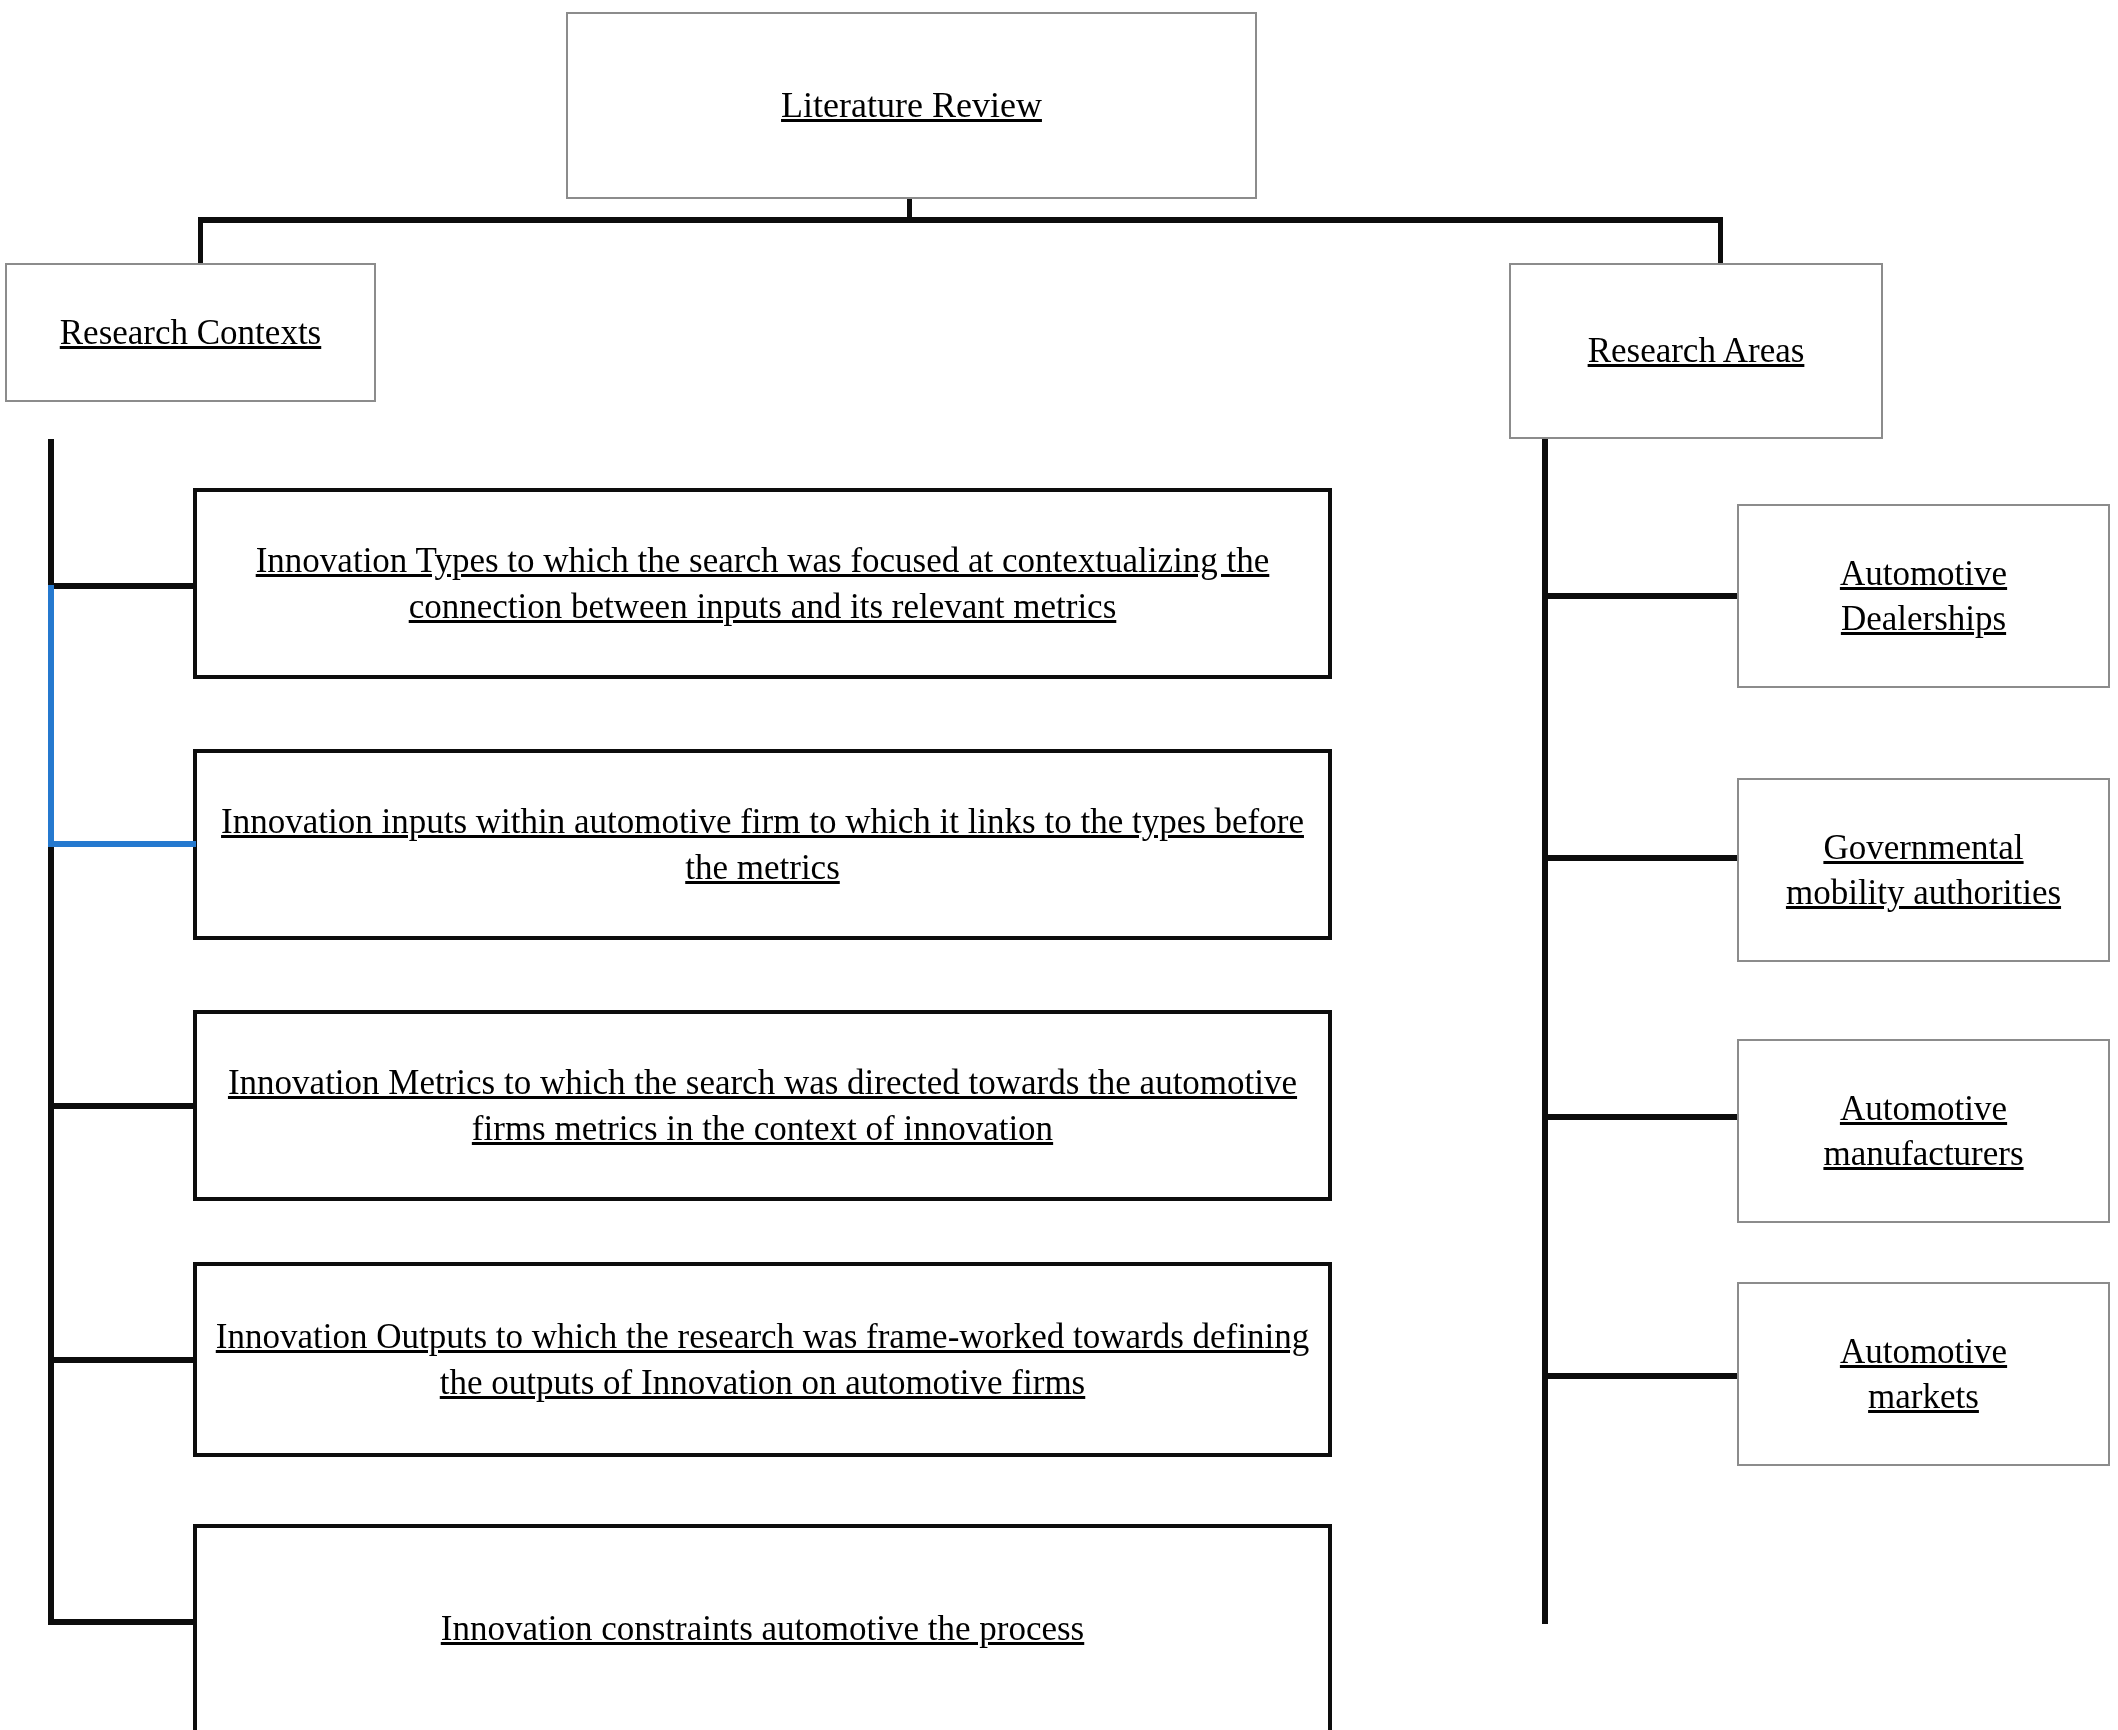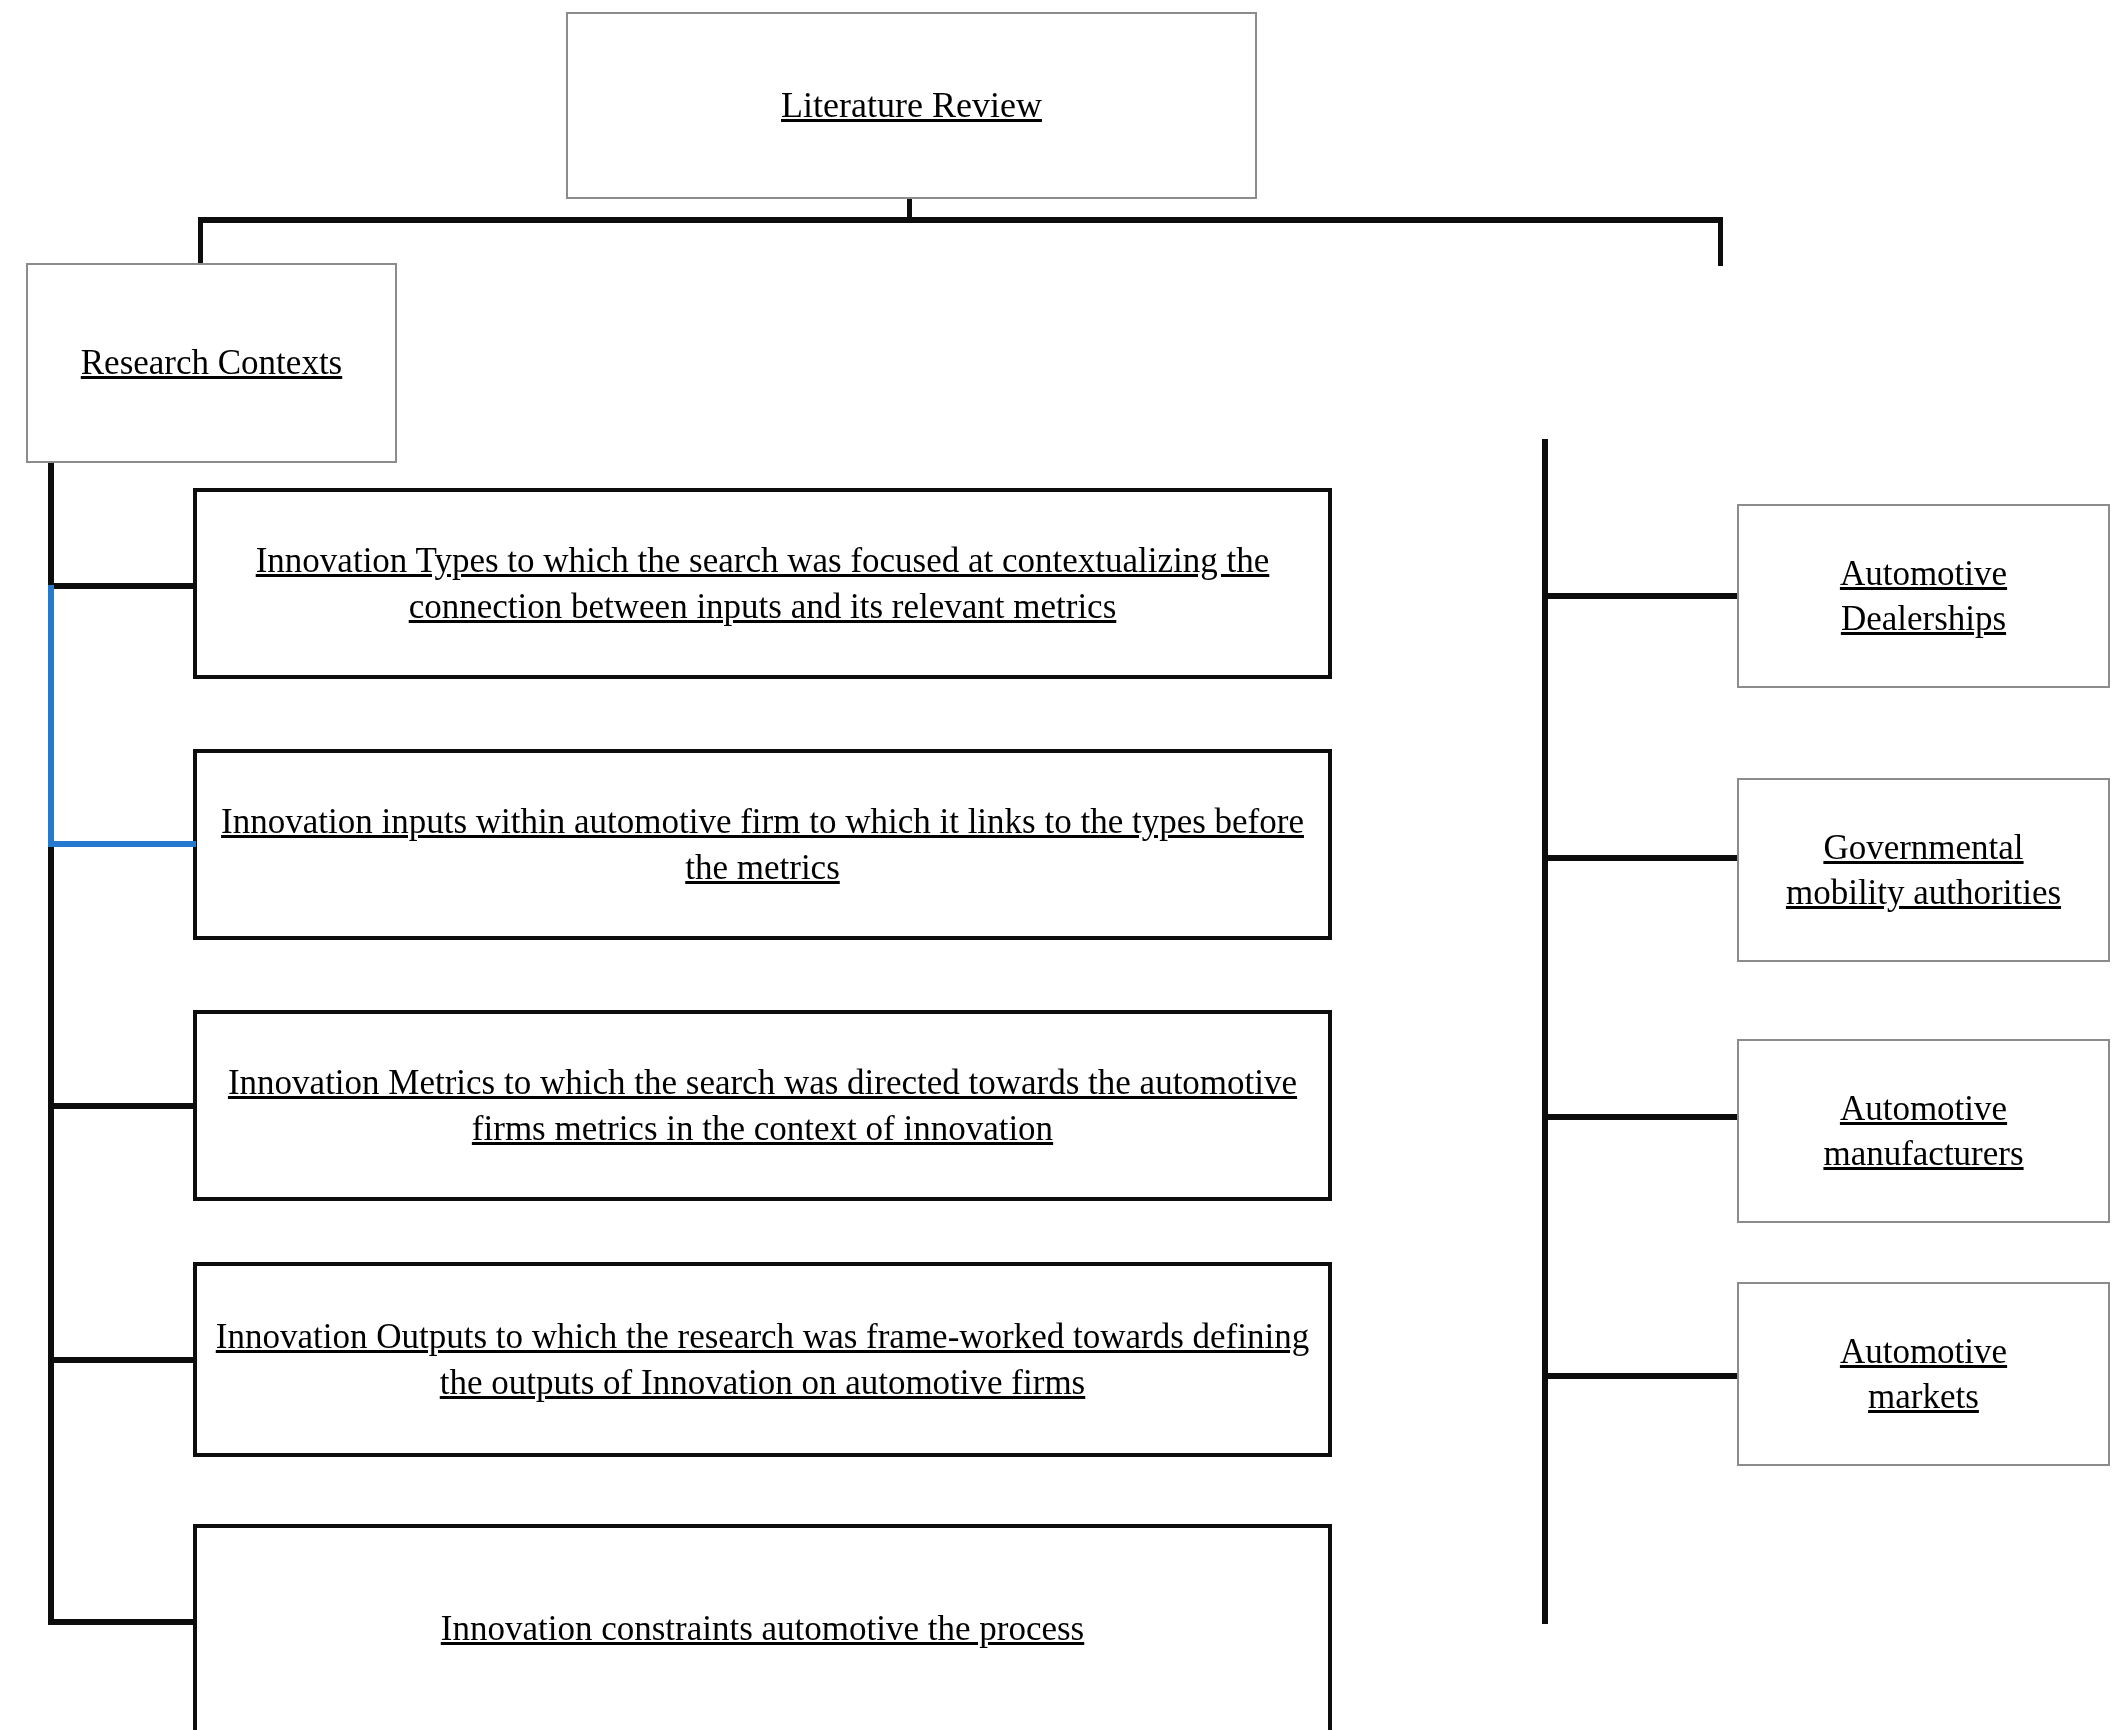--- a/index.html
+++ b/index.html
@@ -52,21 +52,21 @@
     background: #0d0d0d;
     z-index: 2;
   }
   .ln.blue {
     background: #2579cf;
     z-index: 4;
   }
 
   
   #n-root       { left: 566px; top:  12.4px;  width: 691px; height: 187px;  font-size: 36px; }
-  #n-ctx        { left:   26px; top: 263px;  width:  371px; height: 200px;  font-size: 35px; }
+  #n-ctx        { left:   5px; top: 263px;  width:  371px; height: 139px;  font-size: 35px; }
   #n-areas      { left: 1509px; top: 263px;  width:  374px; height: 176px;  font-size: 35px; }
 
   #n-l1 { left: 193px; top:  488px; width: 1139px; height: 191px; font-size: 35px; }
   #n-l2 { left: 193px; top: 749px; width: 1139px; height: 191px; font-size: 35px; }
   #n-l3 { left: 193px; top: 1010px; width: 1139px; height: 191px; font-size: 35px; }
   #n-l4 { left: 193px; top: 1262px; width: 1139px; height: 195px; font-size: 35px; }
   #n-l5 { left: 193px; top: 1524px; width: 1139px; height: 210px; font-size: 35px; }
 
   #n-r1 { left: 1737px; top:  504px; width: 373px; height: 184px; font-size: 35px; }
   #n-r2 { left: 1737px; top: 778px; width: 373px; height: 184px; font-size: 35px; }
@@ -128,20 +128,23 @@
   <div class="ln" id="ln-rb4"></div>
 
   <div class="node thin" id="n-root">
     <span class="lbl">Literature Review</span>
   </div>
 
   <div class="node thin" id="n-ctx">
     <span class="lbl">Research Contexts</span>
   </div>
 
+  <div class="node thin" id="n-areas">
+    <span class="lbl">Research Areas</span>
+  </div>
 
   <div class="node thick" id="n-l1">
     <span class="lbl">Innovation Types to which the search was focused at contextualizing the connection between inputs and its relevant metrics</span>
   </div>
   <div class="node thick" id="n-l2">
     <span class="lbl">Innovation inputs within automotive firm to which it links to the types before the metrics</span>
   </div>
   <div class="node thick" id="n-l4">
     <span class="lbl">Innovation Outputs to which the research was frame-worked towards defining the outputs of Innovation on automotive firms</span>
   </div>

